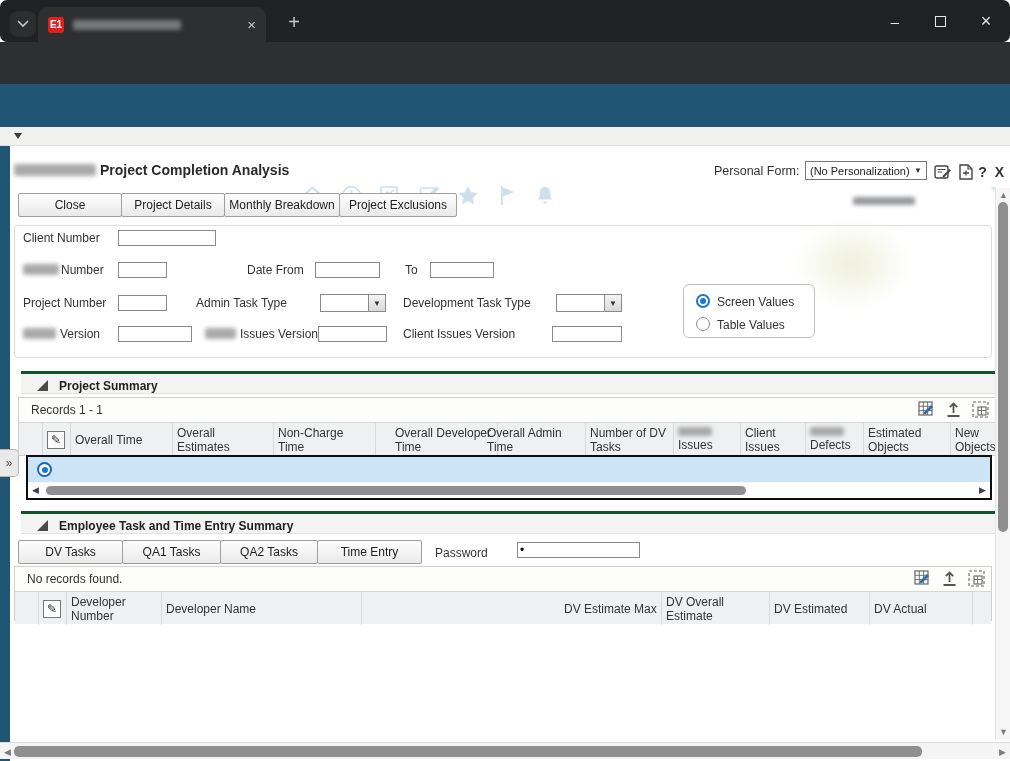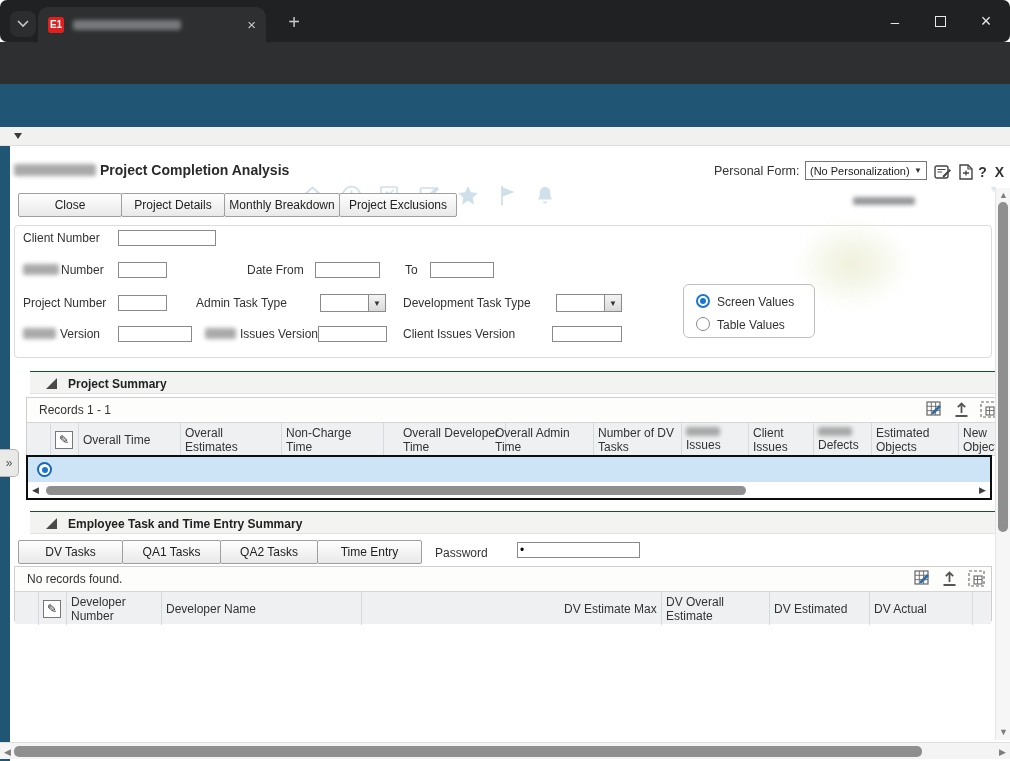--- a/index.html
+++ b/index.html
@@ -62,21 +62,21 @@
   .combo .cbox { width:49px; border:1px solid #8a8a8a; background:#fff; }
   .combo .cbtn { width:17px; border:1px solid #8a8a8a; border-left:none; background:linear-gradient(#f4f4f4,#d9d9d9); display:flex; align-items:center; justify-content:center; font-size:8px; color:#333; }
   .radiobox { left:643px; top:284px; width:132px; height:54px; border:1px solid #c0c0c0; border-radius:6px;margin-left:40px; }
   .radio { width:14px; height:14px; border-radius:50%; border:1px solid #8a8a8a; background:#fff; position:absolute; }
   .radio.sel { border:2px solid #1976d2; }
   .radio.sel::after { content:""; position:absolute; left:2px; top:2px; width:6px; height:6px; border-radius:50%; background:#1976d2; }
   .rlabel { position:absolute; font-size:12px; color:#333; }
   .blob { left:795px; top:220px; width:115px; height:88px; background:radial-gradient(closest-side,#eef0da,#f6f7ec,transparent); filter:blur(6px); }
 
   
-  .secband { left:30px; width:978px; height:23px; background:#f3f3f1; border-top:1px solid #14532d; border-bottom:1px solid #e2e2e0; }
+  .secband { left:21px; width:978px; height:23px; background:#f3f3f1; border-top:3px solid #14532d; border-bottom:1px solid #e2e2e0; }
   .sectri { position:absolute; left:16px; top:6px; width:0; height:0; border-left:11px solid transparent; border-bottom:11px solid #4a4a4a; }
   .sectitle { position:absolute; left:38px; top:5px; font-size:12px; font-weight:bold; color:#222; }
 
   .gridwrap { border:1px solid #cfcfcf; background:#fff; }
   .recrow { height:24px; font-size:12px; color:#333; display:flex; align-items:center; padding-left:12px; background:#fdfdfc; position:relative; }
   .gicons { position:absolute; right:6px; top:3px; display:flex; gap:10px; }
   .gic { width:17px; height:17px; display:flex; align-items:center; justify-content:center; color:#555; }
   .ghead { position:relative; height:33px; background:#eef0f2; border-top:1px solid #d6d6d6; }
   .gcell { position:absolute; top:0; height:33px; font-size:12px; color:#333; padding:2px 4px; border-right:1px solid #d7dadd; overflow:hidden; line-height:14px; display:flex; align-items:center; }
   .pencilbox { width:18px; height:18px; border:1px solid #777; background:#fff; display:flex; align-items:center; justify-content:center; font-size:12px; color:#222; }
@@ -296,21 +296,21 @@
     <div class="rlabel" style="left:33px;top:10px;">Screen Values</div>
     <div class="radio" style="left:12px;top:32px;"></div>
     <div class="rlabel" style="left:33px;top:33px;">Table Values</div>
   </div>
 
   <div class="abs secband" style="top:371px;">
     <div class="sectri"></div>
     <div class="sectitle">Project Summary</div>
   </div>
 
-  <div class="abs gridwrap" style="left:26px;top:397px;width:978px;height:59px;">
+  <div class="abs gridwrap" style="left:18px;top:397px;width:978px;height:59px;">
     <div class="recrow">
       <span>Records 1 - 1</span>
       <div class="gicons">
         <div class="gic">
           <svg width="17" height="17" viewBox="0 0 17 17">
               <rect x="1" y="1" width="13" height="13" stroke="#666" stroke-width="1.2" fill="none"></rect>
               <path d="M1 5.3 H14 M1 9.6 H14 M5.3 1 V14 M9.6 1 V14" stroke="#666" stroke-width="0.9"></path>
               <path d="M6 11 L13 4 L15 6 L8 13 L5.8 13.3 Z" fill="#2e6da4"></path>
             </svg>
         </div>

